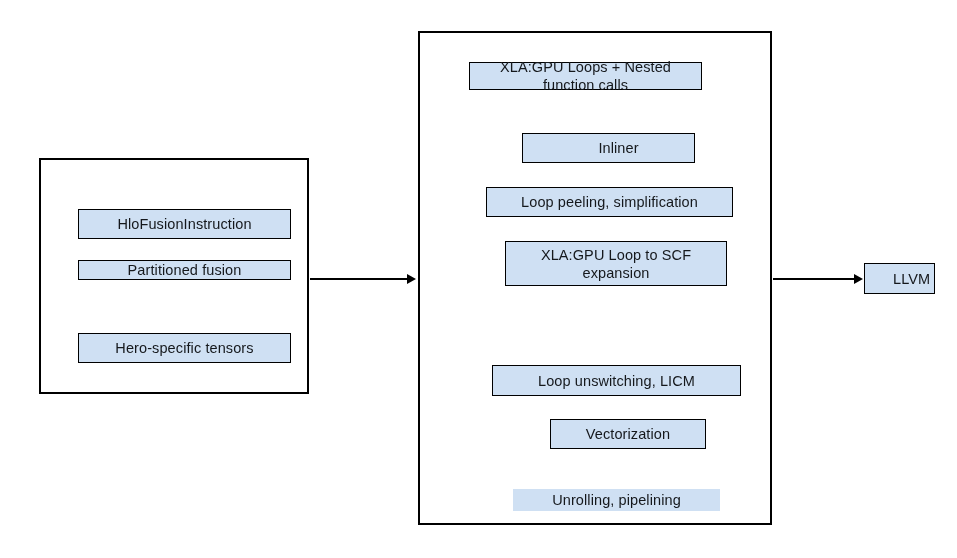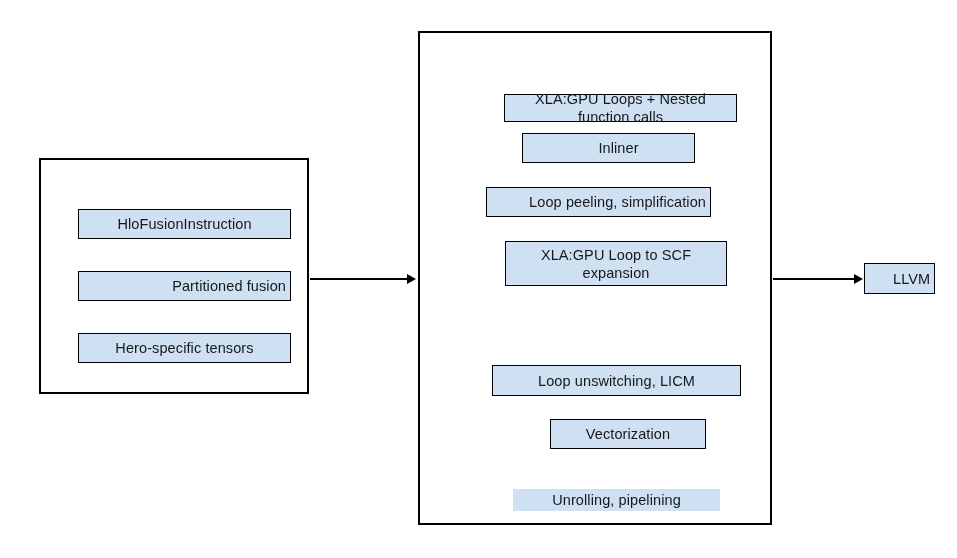--- a/index.html
+++ b/index.html
@@ -69,45 +69,45 @@
 <body>
 
 <div id="canvas">
 
   <div class="container-box" style="left:39px; top:158px; width:270px; height:236px;"></div>
 
   <div class="node" style="left:78px; top:209px; width:213px; height:30px;">
     <span class="node-label">HloFusionInstruction</span>
   </div>
 
-  <div class="node" style="left:78px; top:271px; width:213px; height:30px;text-align:right;">
+  <div class="node" style="left:78px; top:260px; width:213px; height:20px;">
     <span class="node-label">Partitioned fusion</span>
   </div>
 
   <div class="node" style="left:78px; top:333px; width:213px; height:30px;">
     <span class="node-label">Hero-specific tensors</span>
   </div>
 
   <div class="connector">
     <div class="conn-line" style="left:310px; top:278px; width:98px;"></div>
     <div class="arrow-head" style="left:407px; top:274px;"></div>
   </div>
 
   <div class="container-box" style="left:418px; top:31px; width:354px; height:494px;"></div>
 
-  <div class="node" style="left:504px; top:62px; width:233px; height:28px;margin-top:32px;">
+  <div class="node" style="left:469px; top:62px; width:233px; height:28px;">
     <span class="node-label">XLA:GPU Loops + Nested
 function calls</span>
   </div>
 
   <div class="node" style="left:522px; top:133px; width:173px; height:30px;padding-left:24px;">
     <span class="node-label">Inliner</span>
   </div>
 
-  <div class="node" style="left:486px; top:187px; width:225px; height:30px;text-align:right;">
+  <div class="node" style="left:486px; top:187px; width:247px; height:30px;">
     <span class="node-label">Loop peeling, simplification</span>
   </div>
 
   <div class="node" style="left:505px; top:241px; width:222px; height:45px;justify-content:center;">
     <span class="node-label">XLA:GPU Loop to SCF
 expansion</span>
   </div>
 
 
   <div class="node" style="left:492px; top:365px; width:249px; height:31px;">

